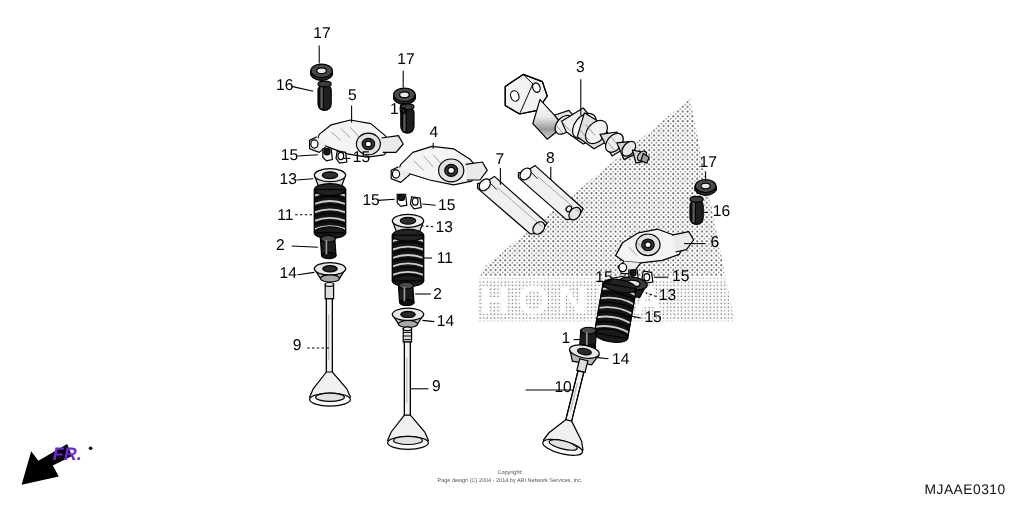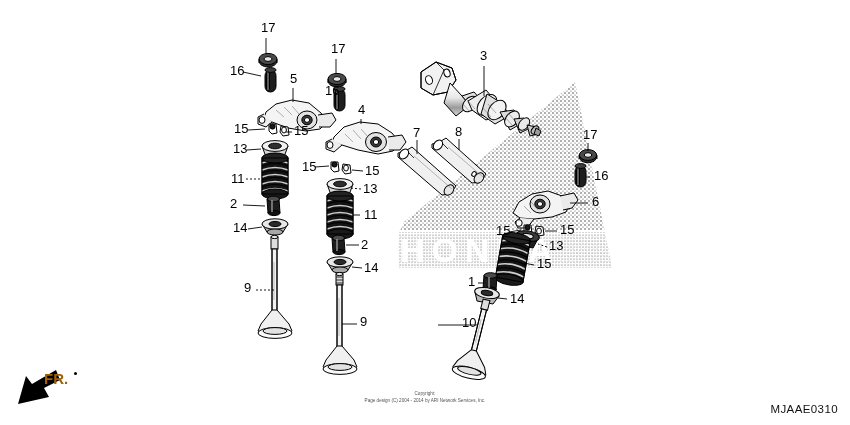--- a/index.html
+++ b/index.html
@@ -11,21 +11,21 @@
   #art{position:absolute;left:0;top:0;}
   .lbl{position:absolute;font-size:13px;line-height:1;font-weight:400;
        color:#000;white-space:nowrap;font-family:Liberation Sans, sans-serif;}
   .diagid{position:absolute;right:12px;bottom:10px;font-size:11.5px;
           letter-spacing:.4px;color:#111;}
   .copy{position:absolute;left:0;right:0;bottom:20px;text-align:center;
         font-size:4.6px;color:#555;line-height:1.5;
         font-family:"Liberation Sans",sans-serif;}
   .copy span{display:block;}
   .frlabel{position:absolute;left:44px;top:370px;font-size:15px;
-           font-weight:bold;color:#a16207;}
+           font-weight:bold;font-style:italic;color:#6d28d9;}
   .frdot{position:absolute;left:74px;top:372px;width:3px;height:3px;
          background:#000;border-radius:50%;}
 </style>
 </head>
 <body>
 
 <div id="stage">
 
 <svg id="art" width="850" height="425" viewBox="0 0 850 425" xmlns="http://www.w3.org/2000/svg">
   <defs>

